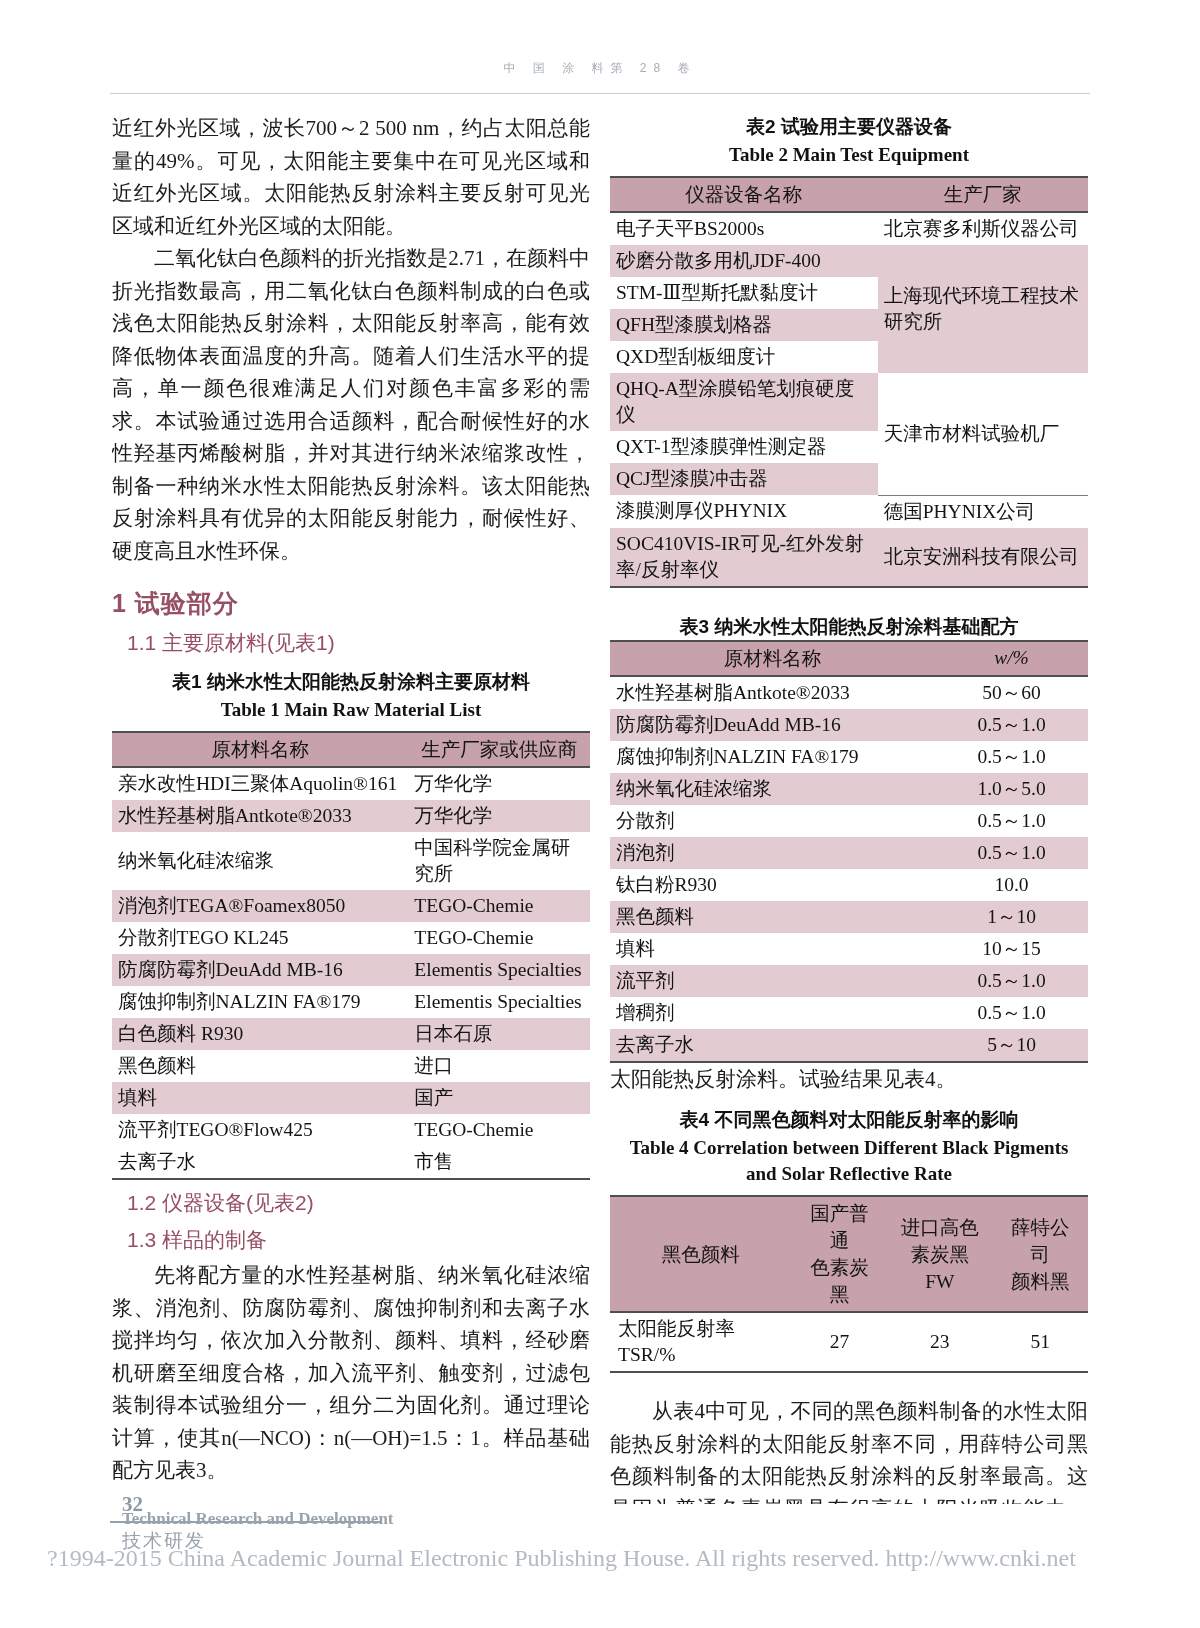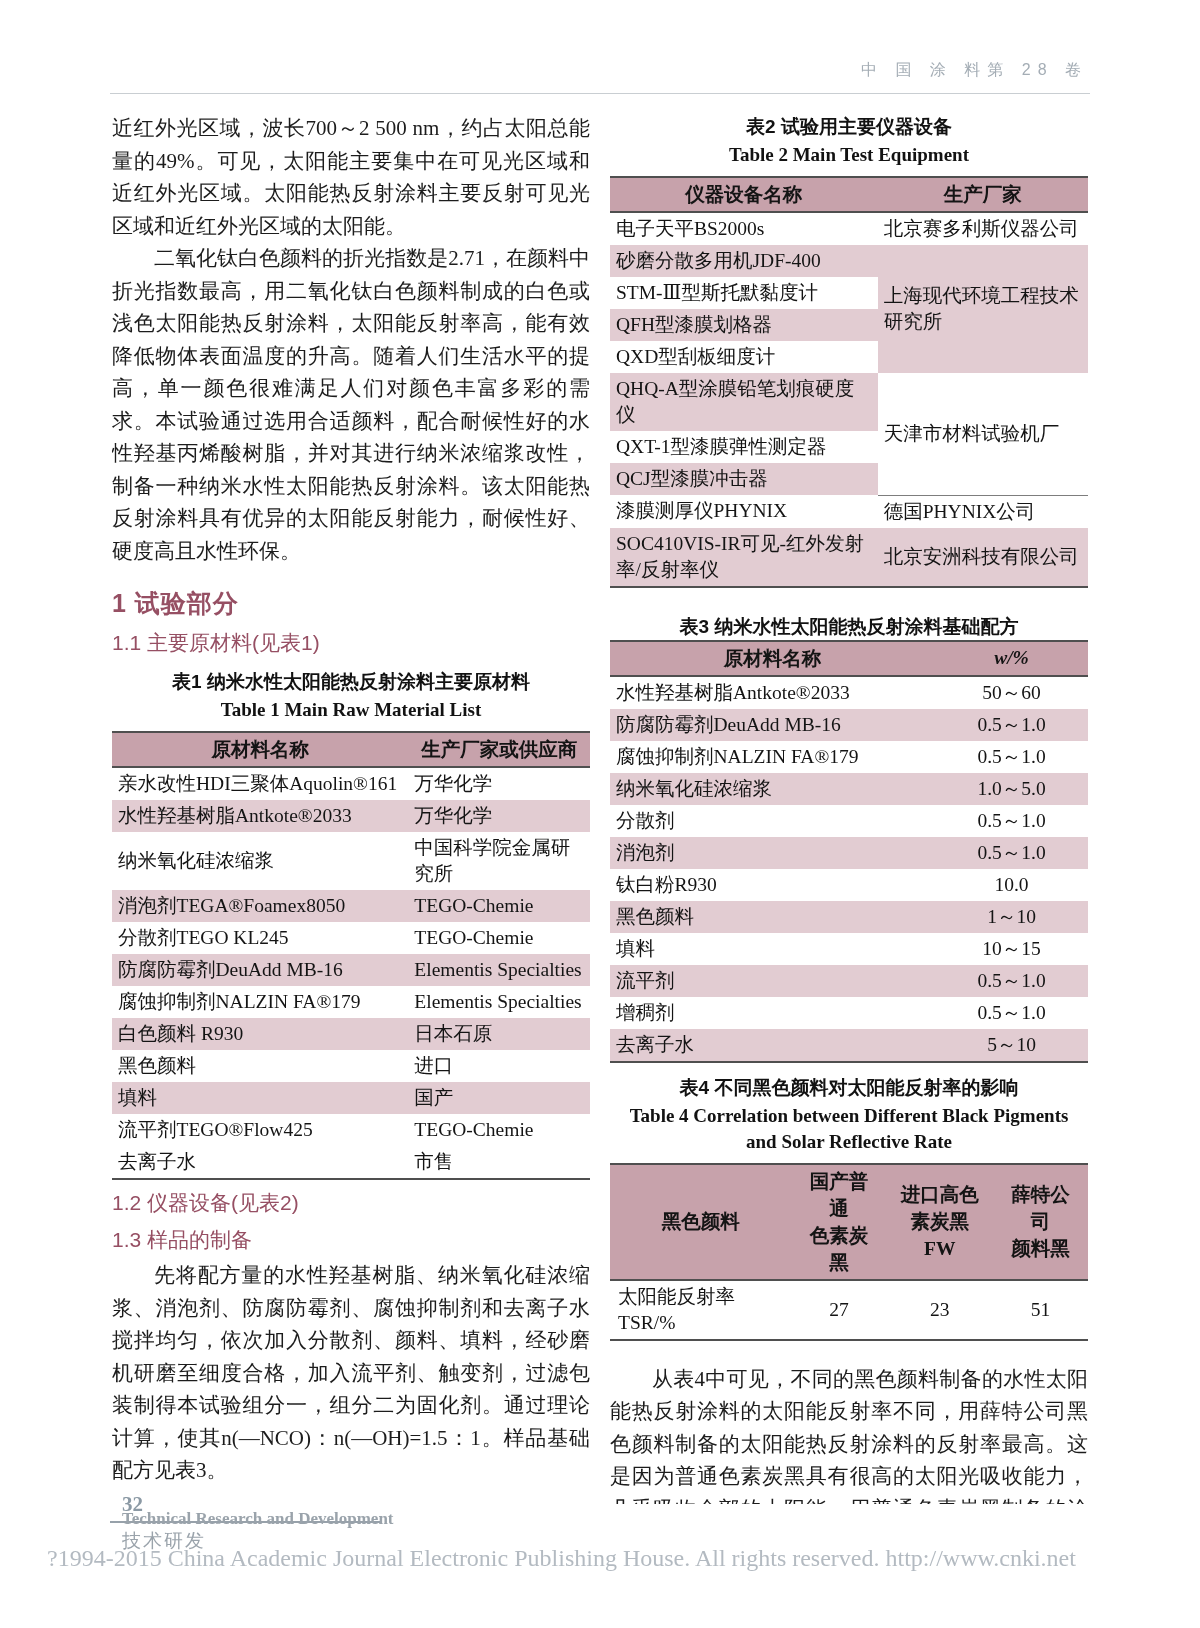--- a/index.html
+++ b/index.html
@@ -7,44 +7,44 @@
     --table_header_bg:#c7a2ab;
     --table_row_shade:#e2ccd2;
     --footer_gray:#9aa3ab;
     --rule_dark:#4f4f4f;
   }
   *{box-sizing:border-box;}
   html,body{margin:0;padding:0;}
   body{width:1200px;height:1628px;background:#ffffff;font-family:"Liberation Serif","DejaVu Serif",serif;}
   .page{position:relative;width:1200px;height:1628px;background:#ffffff;overflow:hidden;}
 
-  .pg-header{position:absolute;top:60px;left:112px;right:112px;display:flex;justify-content:flex-end;
-    font-family:"Liberation Sans",sans-serif;color:#a4adb5;font-size:16px;letter-spacing:7px;}
+  .pg-header{position:absolute;top:60px;left:112px;right:112px;display:flex;justify-content:center;
+    font-family:"Liberation Sans",sans-serif;color:#a4adb5;font-size:12px;letter-spacing:7px;}
   .pg-rule{position:absolute;top:93px;left:110px;right:110px;border-top:1px solid #c9ced2;}
 
   .col{position:absolute;top:112px;width:478px;height:1392px;overflow:hidden;color:#1c1c1c;}
   .col-left{left:112px;}
   .col-right{left:610px;}
 
   p.body-text{margin:0;text-align:justify;line-height:32.5px;font-size:21px;color:#1c1c1c;}
   p.indent{text-indent:2em;}
 
   h1.sec{font-family:"Liberation Sans",sans-serif;color:var(--heading);font-size:25px;font-weight:600;
     margin:20px 0 8px 0;letter-spacing:1px;}
   h2.sub{font-family:"Liberation Sans",sans-serif;color:var(--heading);font-size:21px;font-weight:500;
-    margin:9px 0 5px 0;}
+    margin:9px 0 5px 15px;}
 
   .tbl-caption-cn{text-align:center;font-family:"Liberation Sans",sans-serif;font-weight:700;font-size:19px;
     color:#121212;margin-top:12px;line-height:26px;}
   .tbl-caption-en{text-align:center;font-family:"Liberation Serif",serif;font-weight:700;font-size:19px;
     color:#121212;margin:2px 0 8px 0;line-height:26px;white-space:pre-line;}
 
   table.datatable{width:100%;border-collapse:collapse;font-size:19.5px;color:#141414;
     border-bottom:2px solid var(--rule_dark);}
-  table.datatable thead th{background:var(--table_header_bg);font-weight:700;padding:3px 12px;
+  table.datatable thead th{background:var(--table_header_bg);font-weight:400;padding:3px 12px;
     border-top:2px solid var(--rule_dark);border-bottom:2px solid var(--rule_dark);text-align:center;}
   table.datatable td{padding:3px 6px;line-height:26px;}
   td.shaded{background:var(--table_row_shade);}
   .t1 td:first-child{width:62%;}
   .t2 td.name{width:56%;margin-left:42px;}
   .t2 td.mfr{vertical-align:middle;}
   .t2 td.rule-bottom{border-bottom:1px solid #7d7d7d;margin-top:20px;}
   .t3 td:first-child{width:68%;}
   .t3 td.num{text-align:center;}
   .t3 th.wcol{font-style:italic;font-family:"Liberation Serif",serif;}
@@ -251,20 +251,21 @@
             <td>增稠剂</td>
             <td class=" num">0.5～1.0</td>
           </tr>
           <tr>
             <td class="shaded">去离子水</td>
             <td class="shaded num">5～10</td>
           </tr>
         </tbody>
     </table>
 
+    <p class="body-text spacer-para">太阳能热反射涂料。试验结果见表4。</p>
 
     <div class="tbl-caption-cn">表4  不同黑色颜料对太阳能反射率的影响</div>
     <div class="tbl-caption-en">Table 4  Correlation between Different Black Pigments
 and Solar Reflective Rate</div>
     <table class="datatable t4">
       <thead id="t4-head">
           <tr>
             <th class="first">黑色颜料</th>
             <th>国产普通
 色素炭黑</th>

